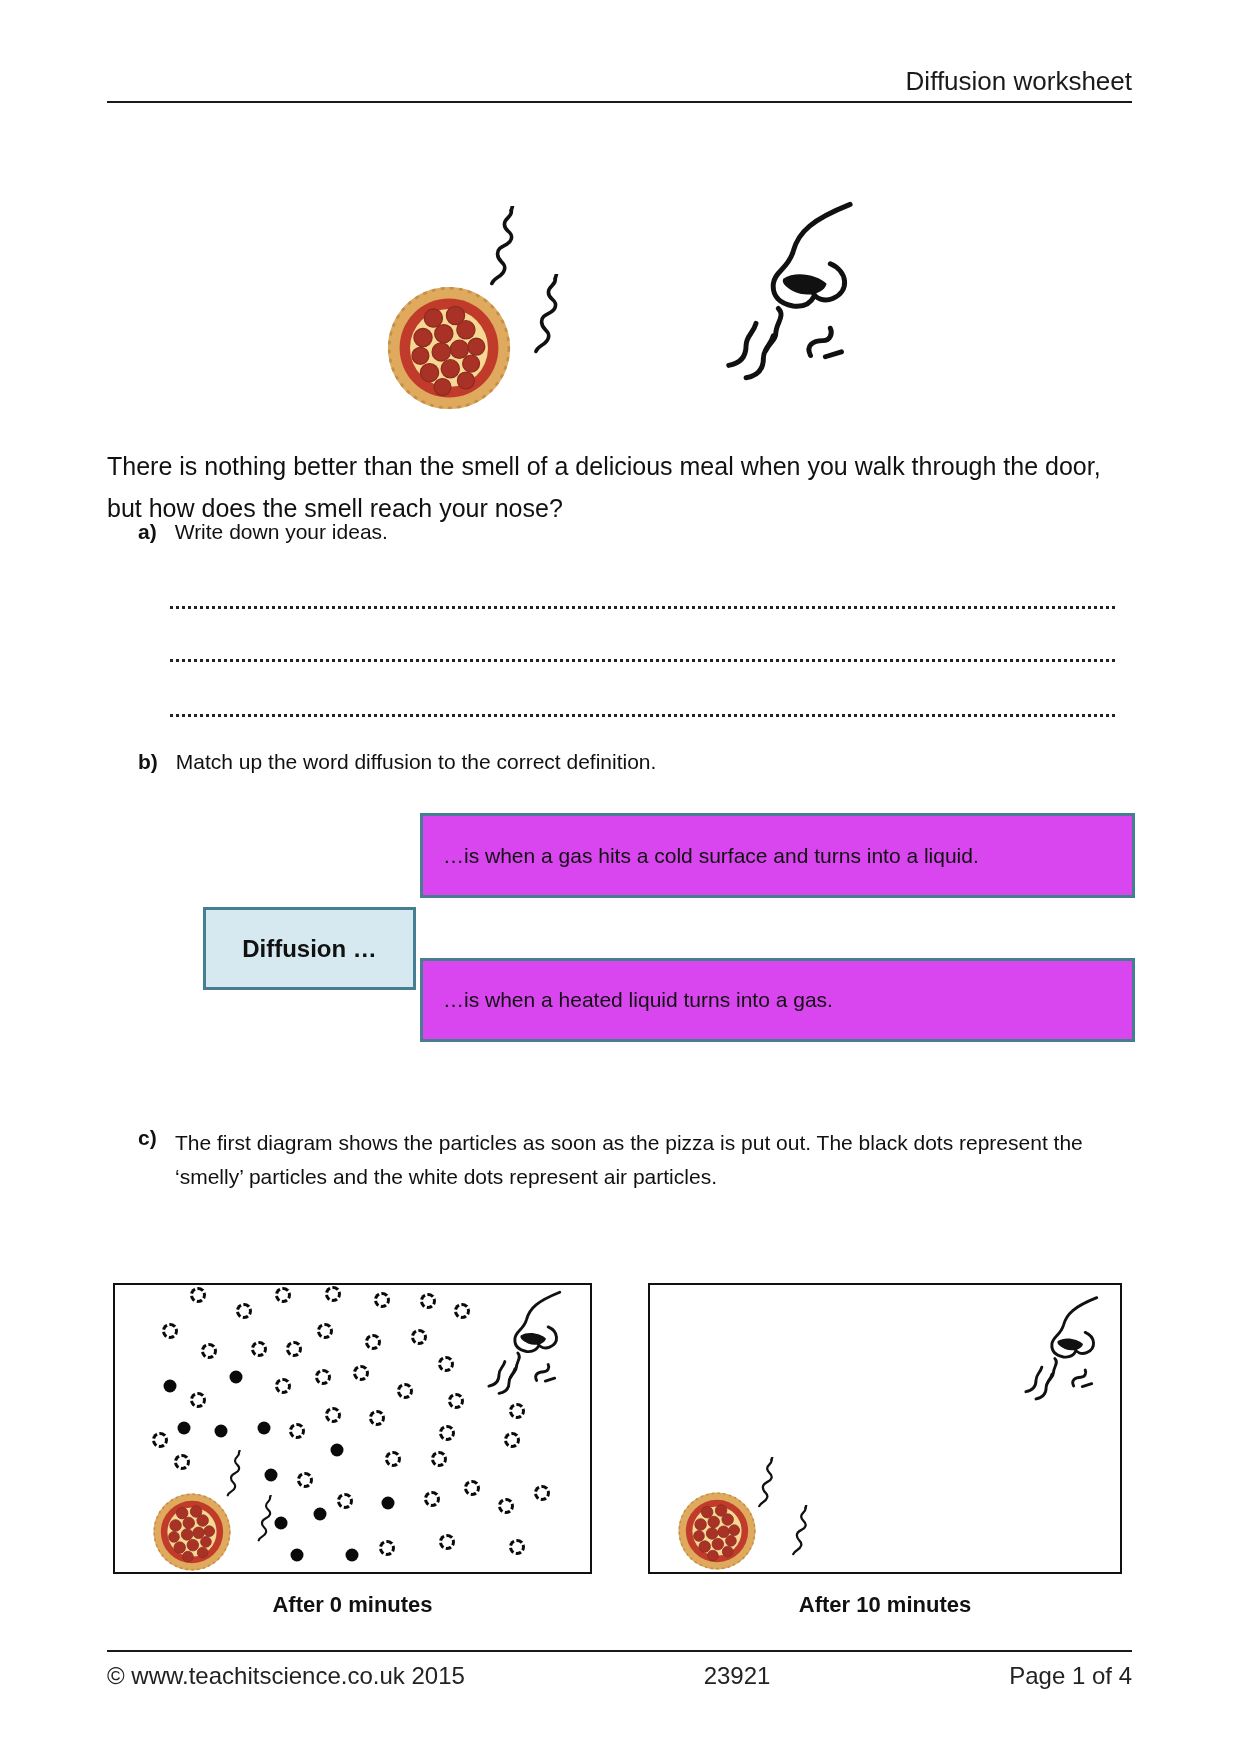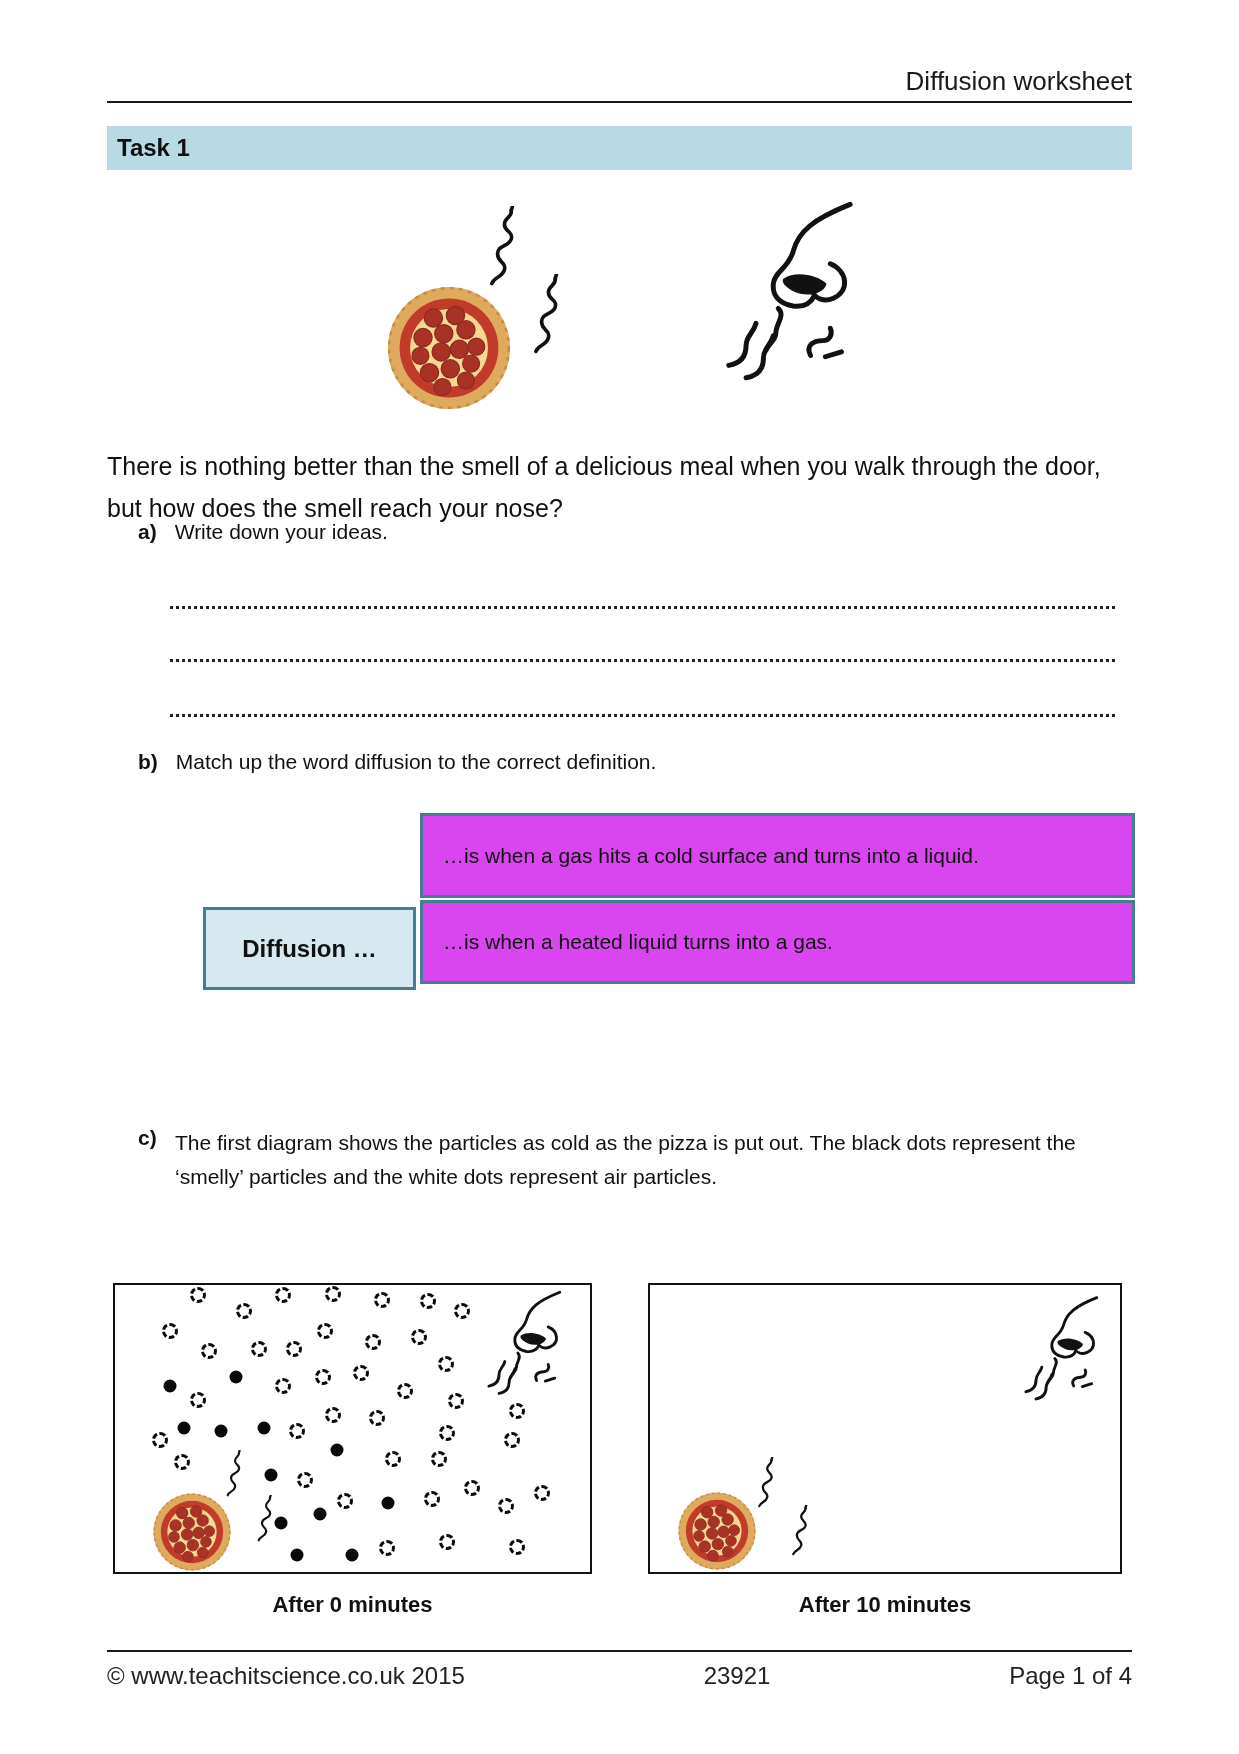--- a/index.html
+++ b/index.html
@@ -77,21 +77,20 @@
       </g>
       <path d="M66,70 C76,63 94,67 101,74 C99,82 86,85 76,81 C70,78 64,74 66,70 Z" fill="#111"></path>
     </symbol>
   </defs>
 </svg>
 
 <div class="page">
 
   <div class="abs header-title">Diffusion worksheet</div>
   <div class="abs header-rule"></div>
-  <div class="abs task-banner">Task 1</div>
 
   <div>
     <svg class="gfx" style="left:383px;top:283px;width:132px;height:130px">
         <use href="#sym-pizza"></use>
       </svg>
     <svg class="gfx" style="left:472px;top:206px;width:58px;height:82px">
         <use href="#sym-steam"></use>
       </svg>
     <svg class="gfx" style="left:516px;top:274px;width:58px;height:82px">
         <use href="#sym-steam"></use>
@@ -109,24 +108,24 @@
   <div class="abs dotline" style="top:606px"></div>
   <div class="abs dotline" style="top:659px"></div>
   <div class="abs dotline" style="top:714px"></div>
 
   <div class="abs qrow" style="left:138px;top:750px">
     <span class="qlabel">b)</span><span class="qtext">Match up the word diffusion to the correct definition.</span>
   </div>
 
   <div class="abs termbox">Diffusion …</div>
   <div class="abs defbox" style="top:813px;height:85px">…is when a gas hits a cold surface and turns into a liquid.</div>
-  <div class="abs defbox" style="top:900px;height:84px">…is when a heated liquid turns into a gas.</div>
+  <div class="abs defbox" style="top:958px;height:84px">…is when a heated liquid turns into a gas.</div>
 
   <div class="abs qlabel" style="left:138px;top:1126px;font-size:21px">c)</div>
-  <p class="abs cpara" style="top:1126px">The first diagram shows the particles as cold as the pizza is put out.  The black dots represent the ‘smelly’ particles and the white dots represent air particles.</p>
+  <p class="abs cpara" style="top:1126px">The first diagram shows the particles as soon as the pizza is put out.  The black dots represent the ‘smelly’ particles and the white dots represent air particles.</p>
 
   <div class="abs diagram-box" style="left:113px;width:479px">
     <div class="particles" style="position:absolute;inset:0">
         <span class="particle white" style="left: 17.5%; top: 3.4%;"></span>
         <span class="particle white" style="left: 35.3%; top: 3.4%;"></span>
         <span class="particle white" style="left: 45.9%; top: 3.1%;"></span>
         <span class="particle white" style="left: 56.2%; top: 5.1%;"></span>
         <span class="particle white" style="left: 65.8%; top: 5.5%;"></span>
         <span class="particle white" style="left: 73.1%; top: 9.2%;"></span>
         <span class="particle white" style="left: 27.1%; top: 9.2%;"></span>

